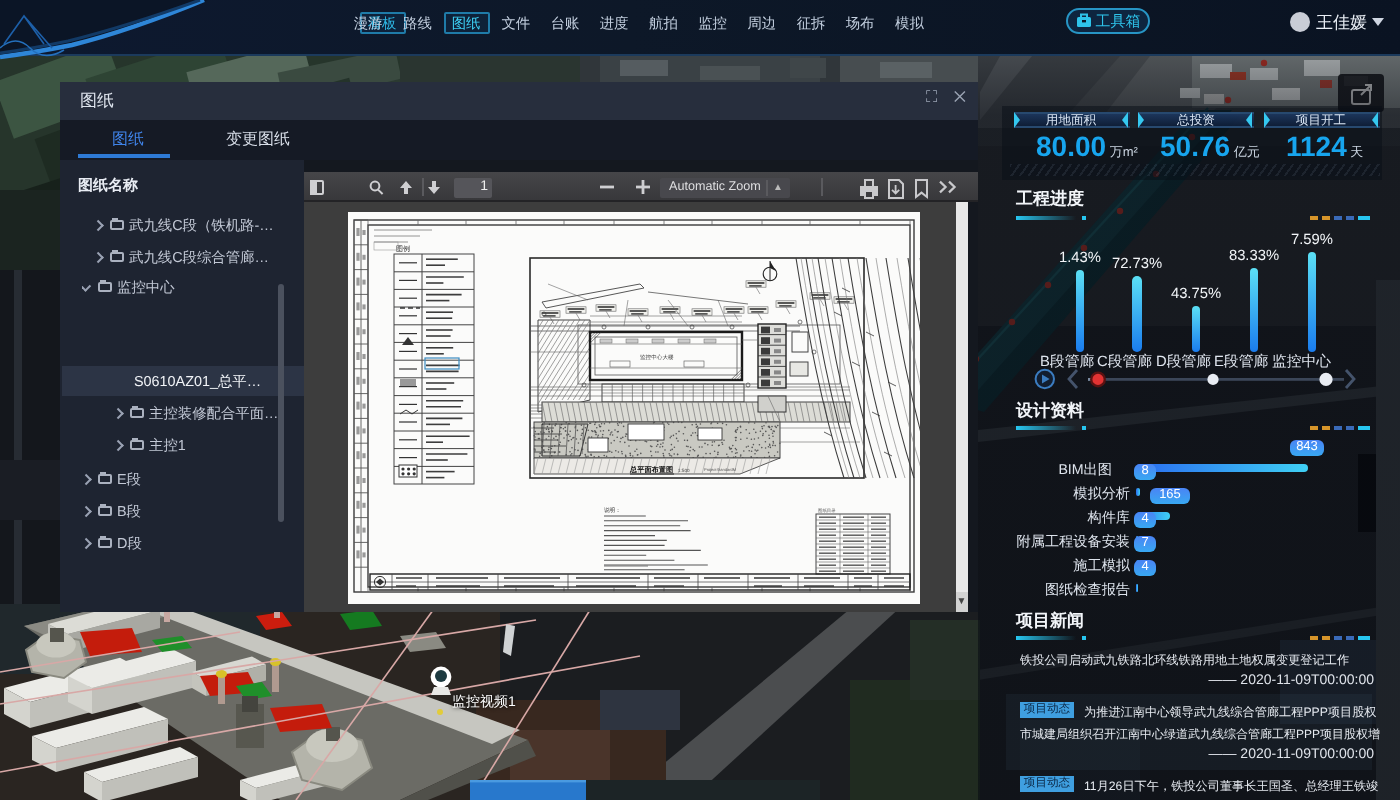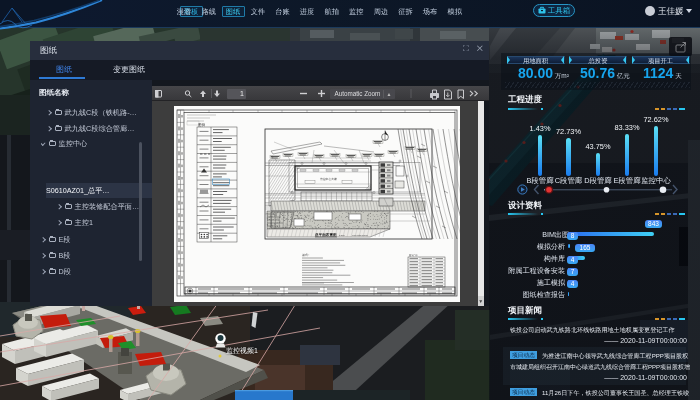--- a/index.html
+++ b/index.html
@@ -54,21 +54,21 @@
 .val{position:absolute;color:#17a5ee;font-weight:bold;font-size:14px;}
 .unit{font-size:6.5px;color:#ccd6e2;font-weight:normal;}
 #hatch{left:16px;top:54px;width:185px;height:6px;background:repeating-linear-gradient(125deg,rgba(125,145,175,.13) 0 1px,rgba(10,16,28,.22) 1px 3.5px);}
 .stitle{position:absolute;color:#f2f5f9;font-weight:bold;font-size:8.5px;}
 .sline{position:absolute;height:2px;background:linear-gradient(90deg,#27c6f0,rgba(39,198,240,0));width:30px;}
 .dash{position:absolute;height:2px;width:4px;}
 .sdot{position:absolute;width:2px;height:2px;background:#27c6f0;}
 
 .vbar{position:absolute;width:4.5px;border-radius:2.5px;background:linear-gradient(180deg,#5be0f5,#1a7cee);}
 .plab{position:absolute;color:#f2f5f8;font-size:7.4px;width:40px;text-align:center;margin-left:-20px;}
-.xlab{position:absolute;color:#dfe5ee;font-size:7.4px;width:40px;text-align:center;margin-left:-20px;top:147.5px;}
+.xlab{position:absolute;color:#dfe5ee;font-size:7.4px;width:40px;margin-left:-20px;top:147.5px;}
 
 .hlab{position:absolute;color:#dde3ec;font-size:7.1px;width:67px;text-align:right;}
 .hbar{position:absolute;left:79px;height:4px;border-radius:2px;background:linear-gradient(90deg,#2a6cf0,#3fd0f4);}
 .badge{position:absolute;height:8px;border-radius:3px;background:linear-gradient(180deg,#4a84f5,#38a8f2);color:#fff;font-size:6.5px;text-align:center;line-height:8px;}
 
 .ntag{position:absolute;width:27px;height:8px;background:#3f9fe0;color:#0b2745;font-size:5.8px;text-align:center;line-height:8px;}
 .ntxt{position:absolute;color:#e6eaf0;font-size:7px;white-space:nowrap;}
 .ndate{position:absolute;color:#dfe3ea;font-size:7px;right:13px;}
 #tip{left:226px;top:346px;color:#fff;font-size:7px;z-index:5;text-shadow:0 0 2px #000;}
 #sharebox{left:669px;top:37px;width:23px;height:19px;background:rgba(10,10,14,.85);border-radius:2px;z-index:6;}
@@ -249,21 +249,21 @@
   <div class="abs" id="tabs">
     <div class="tab" id="tab1">图纸</div>
     <div class="tab" id="tab2">变更图纸</div>
     <div class="abs" id="tabu"></div>
   </div>
   <div class="abs" id="tree">
     <div class="abs" id="thead">图纸名称</div>
     <div class="ti" style="top:25px;left:17px"><i class="ar r"></i><i class="fo"></i>武九线C段（铁机路-…</div>
     <div class="ti" style="top:40.5px;left:17px"><i class="ar r"></i><i class="fo"></i>武九线C段综合管廊…</div>
     <div class="ti" style="top:56px;left:11px"><i class="ar d"></i><i class="fo"></i>监控中心</div>
-    <div class="ti sel" style="top:103px;left:16px;width:121px">S0610AZ01_总平…</div>
+    <div class="ti sel" style="top:103px;left:1px;padding-left:36px;width:121px">S0610AZ01_总平…</div>
     <div class="ti" style="top:119px;left:27px"><i class="ar r"></i><i class="fo"></i>主控装修配合平面…</div>
     <div class="ti" style="top:135px;left:27px"><i class="ar r"></i><i class="fo"></i>主控1</div>
     <div class="ti" style="top:151.5px;left:11px"><i class="ar r"></i><i class="fo"></i>E段</div>
     <div class="ti" style="top:167.5px;left:11px"><i class="ar r"></i><i class="fo"></i>B段</div>
     <div class="ti" style="top:183.5px;left:11px"><i class="ar r"></i><i class="fo"></i>D段</div>
     <div class="abs" id="tsb"></div>
   </div>
 
   <div class="abs" id="pdf">
     <div class="abs" id="pbar">
@@ -1313,21 +1313,21 @@
 
   <div class="vbar" style="left:48.75px;top:107.4px;height:40.6px"></div>
   <div class="vbar" style="left:77.25px;top:110.4px;height:37.6px"></div>
   <div class="vbar" style="left:106.75px;top:125.4px;height:22.6px"></div>
   <div class="vbar" style="left:135.75px;top:105.9px;height:42.1px"></div>
   <div class="vbar" style="left:164.75px;top:98.4px;height:49.6px"></div>
   <div class="plab" style="left:51px;top:96.4px">1.43%</div>
   <div class="plab" style="left:79.5px;top:99.4px">72.73%</div>
   <div class="plab" style="left:109px;top:114.4px">43.75%</div>
   <div class="plab" style="left:138px;top:94.9px">83.33%</div>
-  <div class="plab" style="left:167px;top:87.4px">72.62%</div>
+  <div class="plab" style="left:167px;top:87.4px">7.59%</div>
   <div class="xlab" style="left:51px">B段管廊</div>
   <div class="xlab" style="left:79.5px">C段管廊</div>
   <div class="xlab" style="left:109px">D段管廊</div>
   <div class="xlab" style="left:138px">E段管廊</div>
   <div class="xlab" style="left:167px">监控中心</div>
 
   <svg class="abs" width="211" height="24" style="left:0;top:150px">
     <circle cx="33.4" cy="11.5" r="4.6" fill="rgba(20,40,70,.5)" stroke="#3b7cc0" stroke-width="1"></circle>
     <path d="M32,9.2 L35.8,11.5 L32,13.8 Z" fill="#3b7cc0"></path>
     <path d="M49.5,7 L45.5,11.5 L49.5,16" stroke="#44536b" stroke-width="1.4" fill="none"></path>
@@ -1340,21 +1340,21 @@
   </svg>
 
   <div class="stitle" style="left:19px;top:172px">设计资料</div>
   <div class="sline" style="left:19px;top:185px"></div>
     <div class="sdot" style="left:52px;top:185px"></div>
   <div class="dash" style="left:166px;top:185px;background:#d7952a"></div>
   <div class="dash" style="left:172px;top:185px;background:#d7952a"></div>
   <div class="dash" style="left:178px;top:185px;background:#3a6ab8"></div>
   <div class="dash" style="left:184px;top:185px;background:#3a6ab8"></div>
   <div class="dash" style="left:190px;top:185px;background:#27c6f0;width:6px"></div>
-  <div class="hlab" style="left:13px;top:201.5px">BIM出图</div>
+  <div class="hlab" style="left:0;top:201.5px">BIM出图</div>
   <div class="hlab" style="left:9px;top:213.5px">模拟分析</div>
   <div class="hlab" style="left:9px;top:225.5px">构件库</div>
   <div class="hlab" style="left:9px;top:237.5px">附属工程设备安装</div>
   <div class="hlab" style="left:9px;top:249.5px">施工模拟</div>
   <div class="hlab" style="left:9px;top:261.5px">图纸检查报告</div>
   <div class="hbar" style="top:204px;width:85.5px"></div>
   <div class="hbar" style="top:216px;width:2px"></div>
   <div class="hbar" style="top:228px;width:17px"></div>
   <div class="hbar" style="top:240px;width:1.2px"></div>
   <div class="hbar" style="top:252px;width:1.5px"></div>

